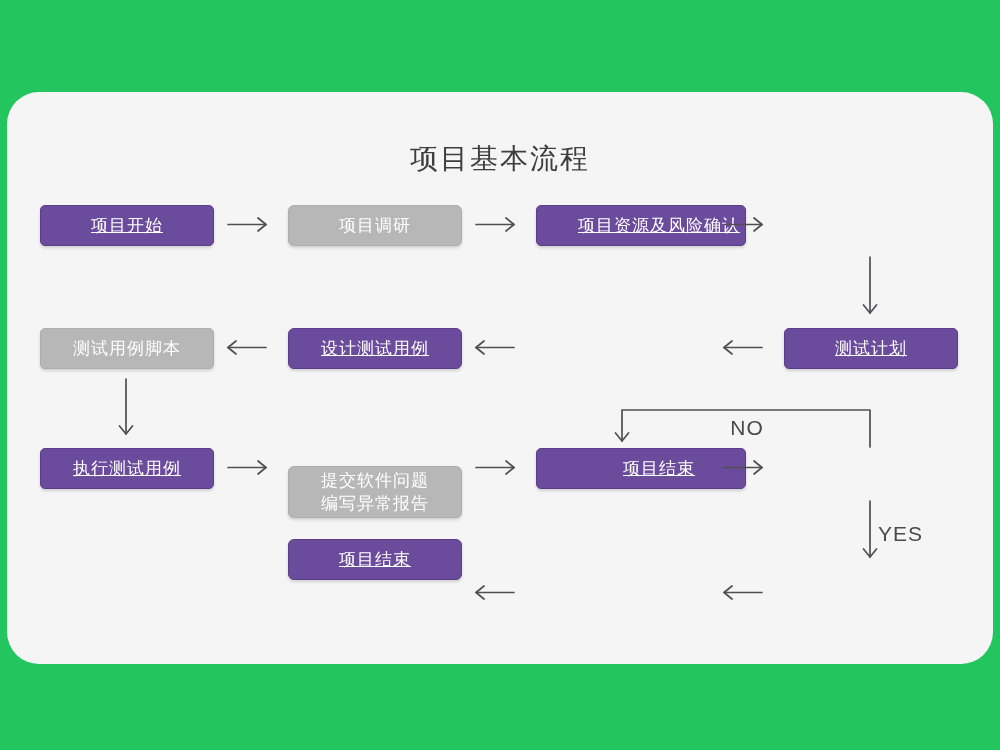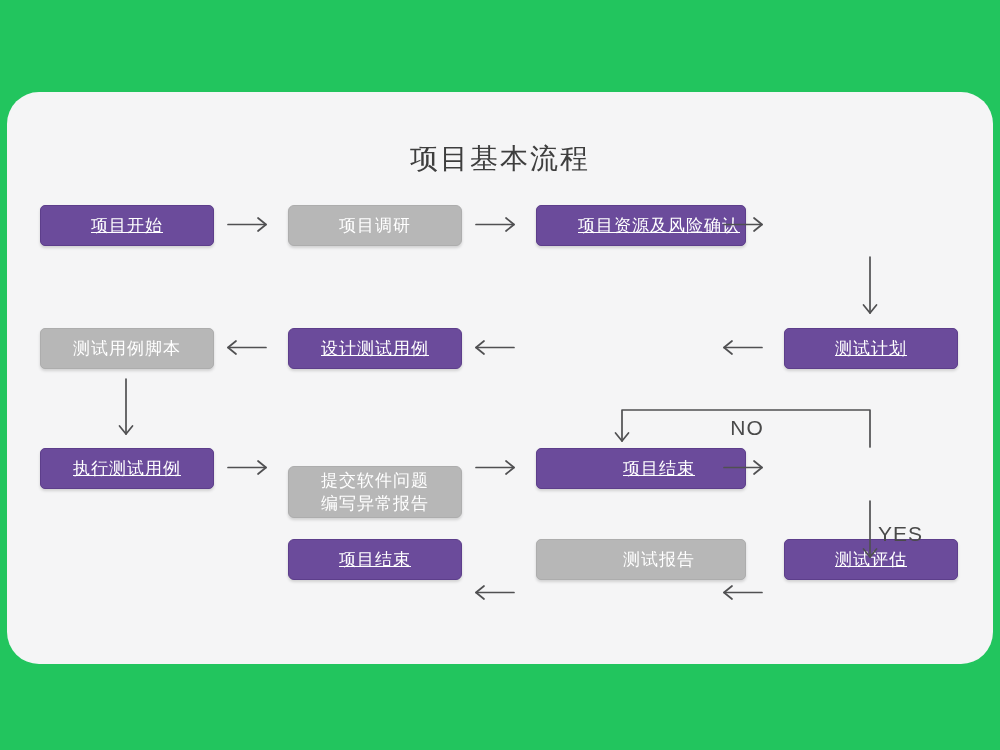--- a/index.html
+++ b/index.html
@@ -78,22 +78,20 @@
   <div class="node purple c1 r2">设计测试用例</div>
   <div class="node gray   c0 r2">测试用例脚本</div>
   <div class="node purple c3 r2">测试计划</div>
 
   <div class="node purple c0 r3">执行测试用例</div>
   <div class="node gray tall c1 r3t">提交软件问题
 编写异常报告</div>
   <div class="node purple c2 r3">项目结束</div>
 
   <div class="node purple c1 r4">项目结束</div>
-  <div class="node gray   c2 r4">测试报告</div>
-  <div class="node purple c3 r4">测试评估</div>
 
   <svg class="arrow-layer" viewBox="0 0 1000 750" xmlns="http://www.w3.org/2000/svg">
 
     <g>
       <line x1="228" y1="224.5" x2="266" y2="224.5"></line>
         <polyline points="258,218 266,224.5 258,231"></polyline>
     </g>
     <g>
       <line x1="476" y1="224.5" x2="514" y2="224.5"></line>
         <polyline points="506,218 514,224.5 506,231"></polyline>

